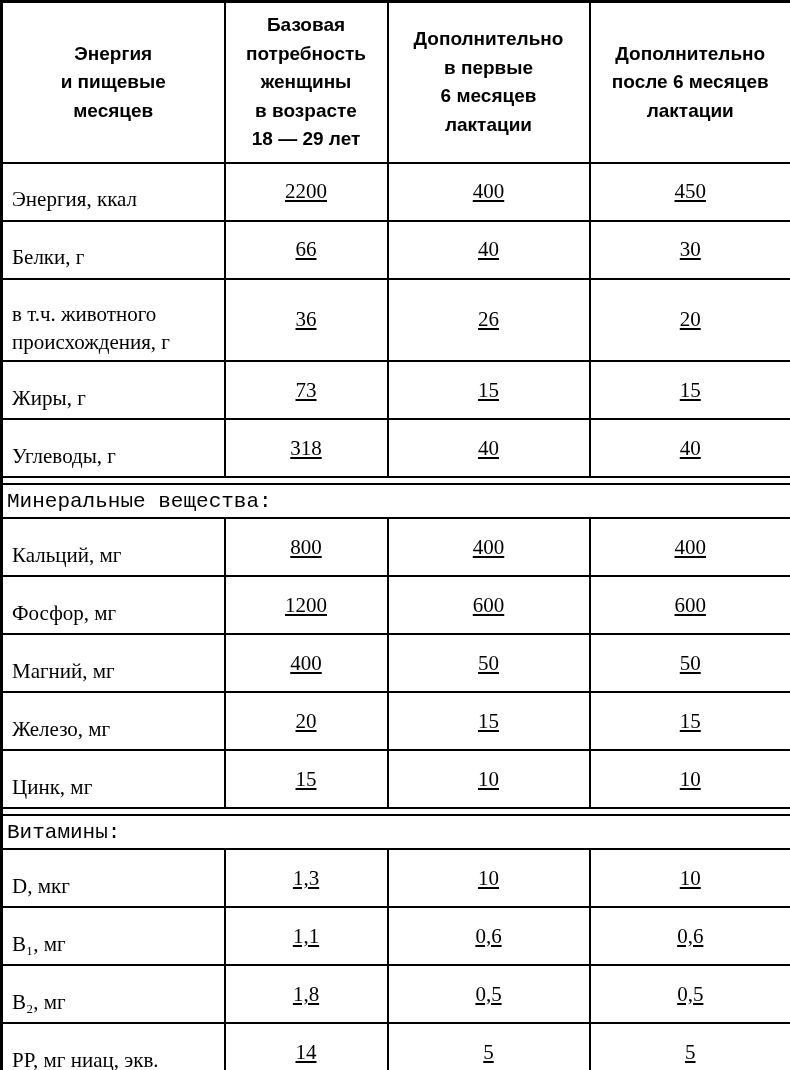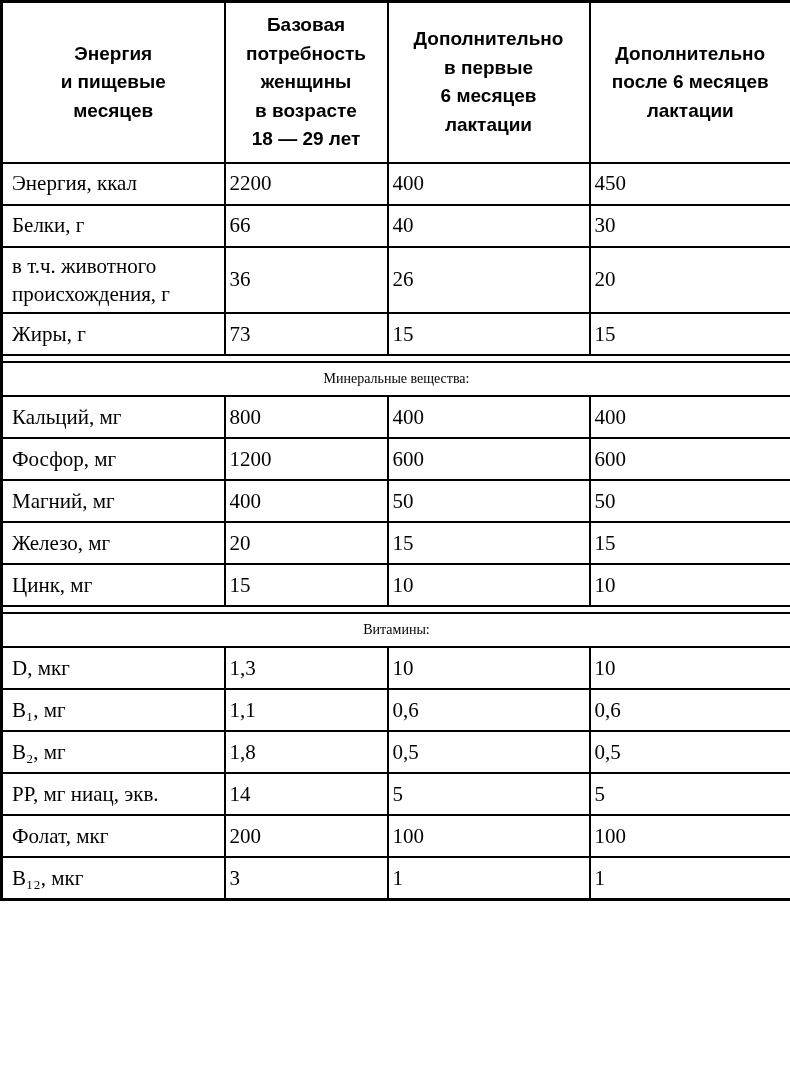--- a/index.html
+++ b/index.html
@@ -38,36 +38,38 @@
     text-align: center;
     white-space: pre-line;
     padding: 8px 4px;
     height: 134px;
   }
   
   td.label-cell {
     font-size: 21px;
     line-height: 1.35;
     text-align: left;
-    padding: 4px 6px 4px 9px;
+    padding: 20px 6px 4px 9px;
   }
   td.value-cell {
     font-size: 21px;
-    text-align: left;
+    text-align: center;
     padding: 4px 4px;
+    text-decoration: underline;
   }
   tr.data-row td {
     height: 32px;
   }
   
   tr.section-row td {
-    font-size: 14px;
-    text-align: center;
+    font-size: 21px;
+    text-align: left;
     padding: 2px 4px;
     height: 28px;
+    font-family: Liberation Mono, monospace;
   }
   
   tr.gap-row td {
     height: 5px;
     padding: 0;
     border-left: none;
     border-right: none;
   }
 </style>
 </head>
@@ -118,20 +120,26 @@
           <td class="value-cell">36</td>
           <td class="value-cell">26</td>
           <td class="value-cell">20</td>
         </tr>
         <tr class="data-row">
           <td class="label-cell">Жиры, г</td>
           <td class="value-cell">73</td>
           <td class="value-cell">15</td>
           <td class="value-cell">15</td>
         </tr>
+        <tr class="data-row">
+          <td class="label-cell">Углеводы, г</td>
+          <td class="value-cell">318</td>
+          <td class="value-cell">40</td>
+          <td class="value-cell">40</td>
+        </tr>
         <tr class="gap-row">
           <td colspan="4"></td>
         </tr>
         <tr class="section-row">
           <td colspan="4">Минеральные вещества:</td>
         </tr>
         <tr class="data-row">
           <td class="label-cell">Кальций, мг</td>
           <td class="value-cell">800</td>
           <td class="value-cell">400</td>

